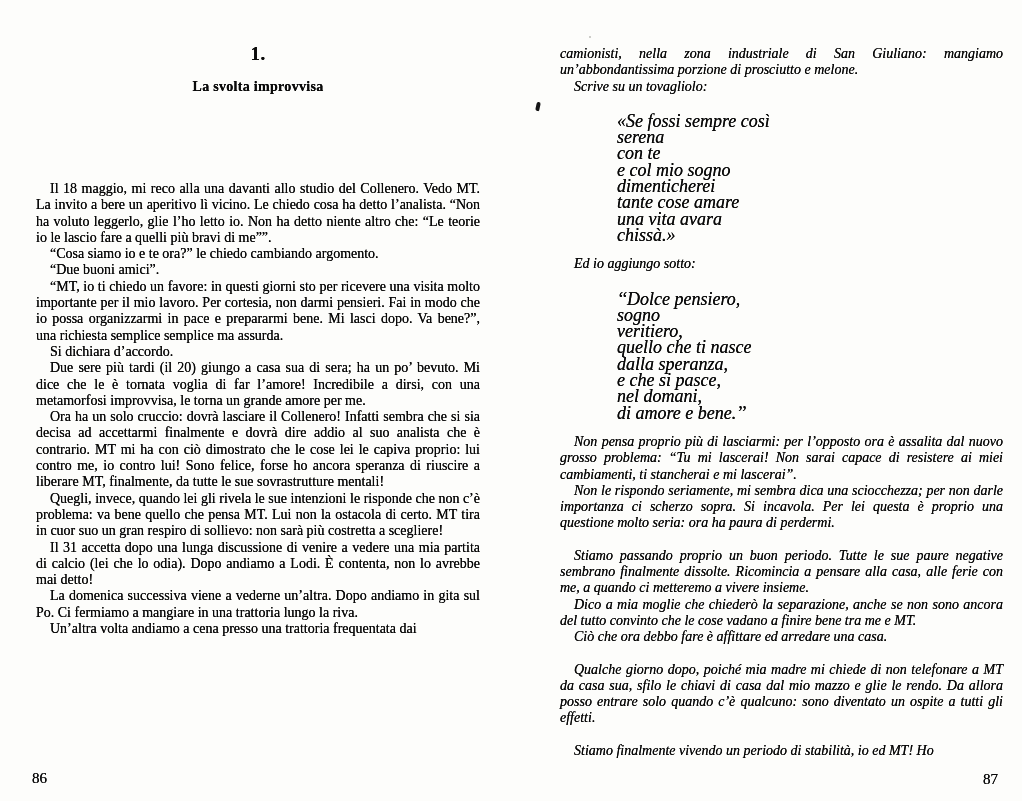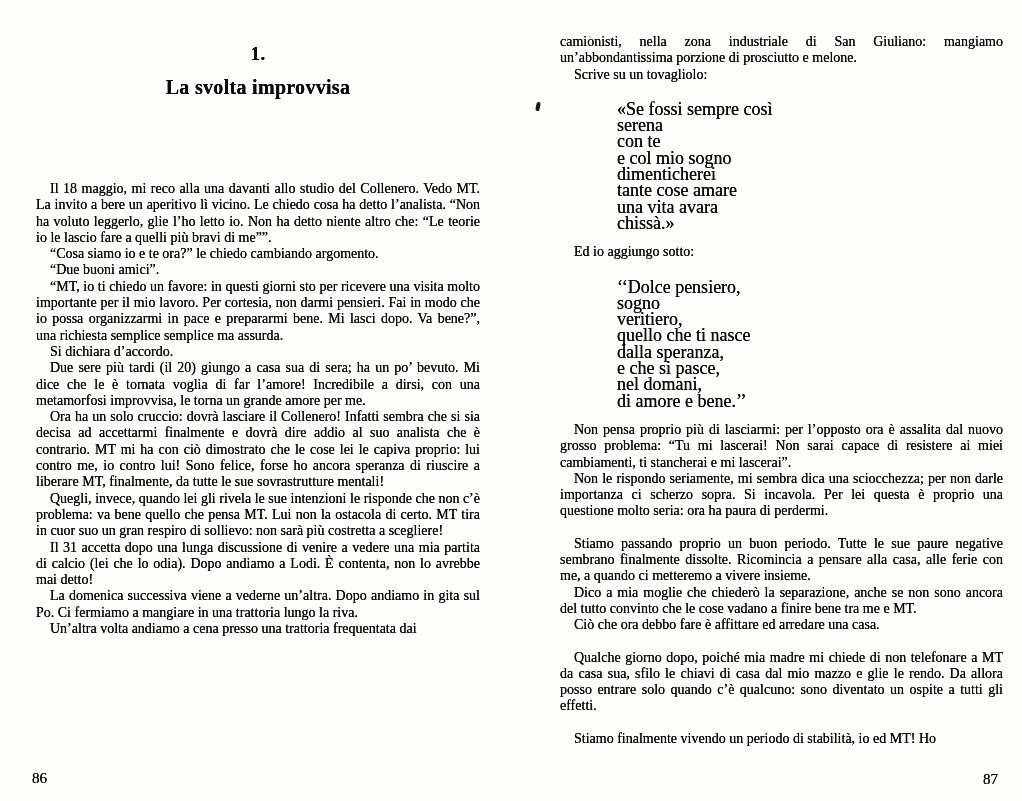--- a/index.html
+++ b/index.html
@@ -7,30 +7,30 @@
     position: relative;
     width: 1022px;
     height: 801px;
     background: #fdfdfb;
     overflow: hidden;
     font-family: "Liberation Serif", "DejaVu Serif", serif;
     color: #0a0a0a;
   }
   .page { position: absolute; }
   .page-left  { left: 36px;  top: 44px; width: 444px; }
-  .page-right { left: 560px; top: 34px; width: 443px; }
+  .page-right { left: 560px; top: 46px; width: 443px; font-style: italic; }
 
   .chapter-head { text-align: center; }
   .chapter-number {
     font-size: 19px; font-weight: 700; line-height: 20px;
     letter-spacing: 0.5px;
     text-shadow: 0 0 0.4px currentColor;
   }
   .chapter-title {
-    font-size: 20px; font-weight: 700; line-height: 24px;
+    font-size: 14px; font-weight: 700; line-height: 24px;
     margin-top: 11px; letter-spacing: 0.3px;
     text-shadow: 0 0 0.4px currentColor;
   }
   .body-text { margin-top: 82px; }
 
   .para {
     margin: 0;
     font-size: 14px;
     line-height: 16.3px;
     text-align: justify;

